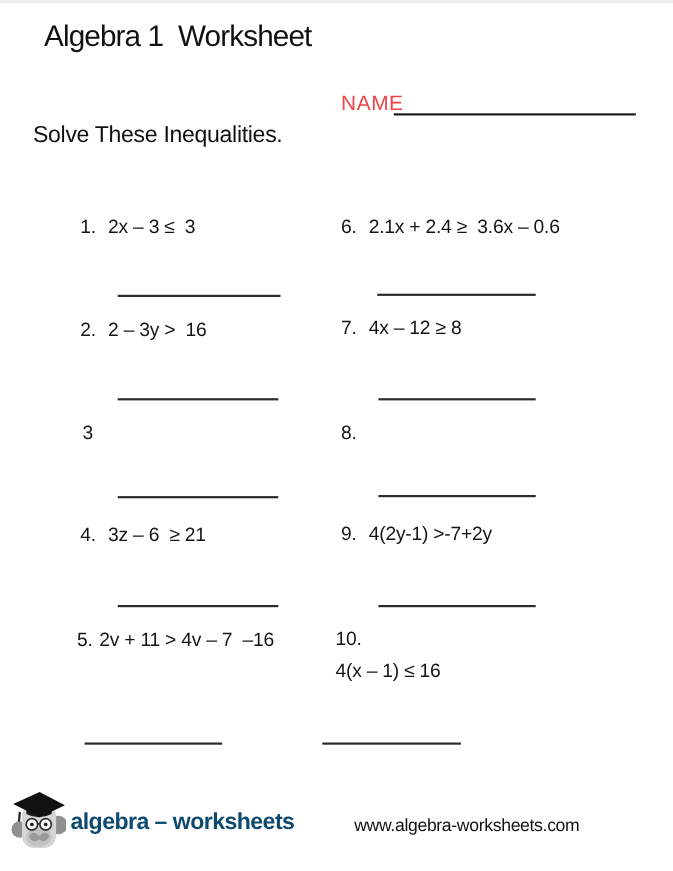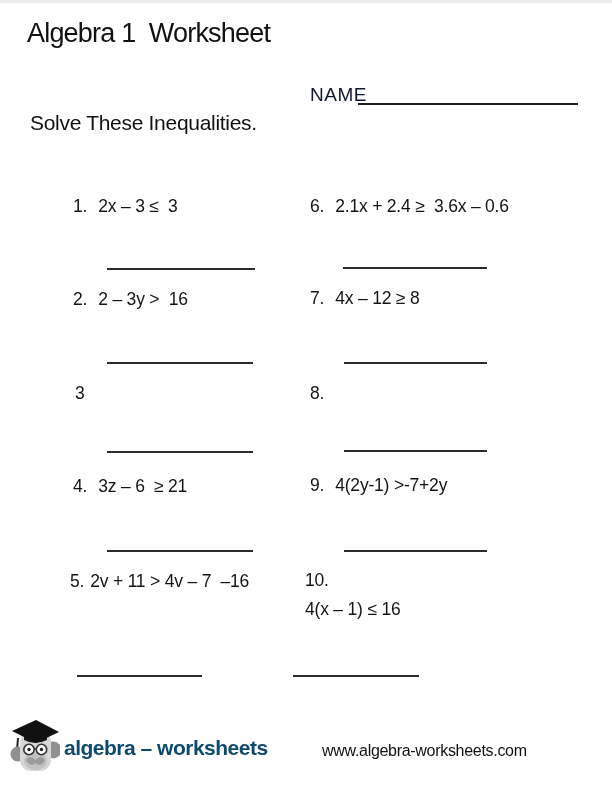--- a/index.html
+++ b/index.html
@@ -9,31 +9,31 @@
     background:#ffffff;
     font-family:"Liberation Sans", sans-serif;
     color:#1a1a1a;
     overflow:hidden;
   }
   .edge-top{
     position:absolute;top:0;left:0;width:612px;height:3px;
     background:#ececec;
   }
   .title{
-    position:absolute;left:27px;top:18px;
+    position:absolute;left:40px;top:18px;
     font-size:27px;letter-spacing:-0.8px;color:#111;
     white-space:pre;
   }
   .subtitle{
     position:absolute;left:27px;top:52px;
     font-size:22px;letter-spacing:-0.3px;color:#111;
   }
   .name-label{
     position:absolute;left:310px;top:84px;
-    font-size:19px;letter-spacing:0.5px;color:#0f172a;
+    font-size:19px;letter-spacing:0.5px;color:#ef4444;
   }
   .name-line{
     position:absolute;left:358px;top:103px;width:220px;height:0;
     border-top:2px solid #1c1c1c;
   }
   .instructions{
     position:absolute;left:30px;top:111px;
     font-size:21px;letter-spacing:-0.3px;color:#111;
   }
   .problem{

